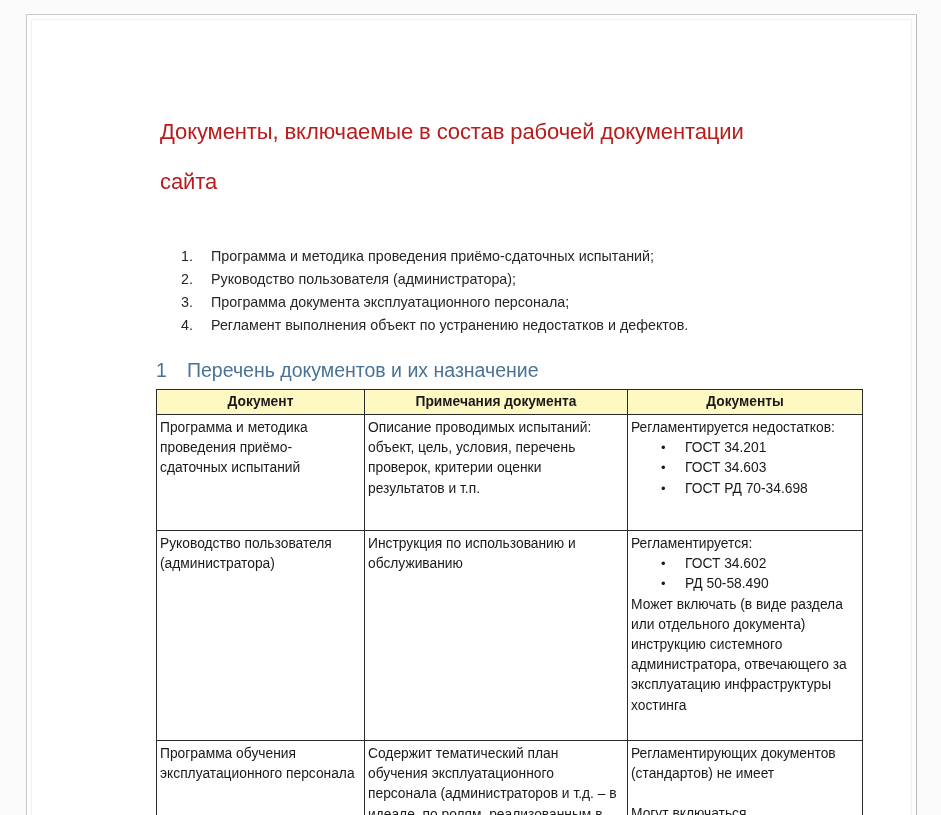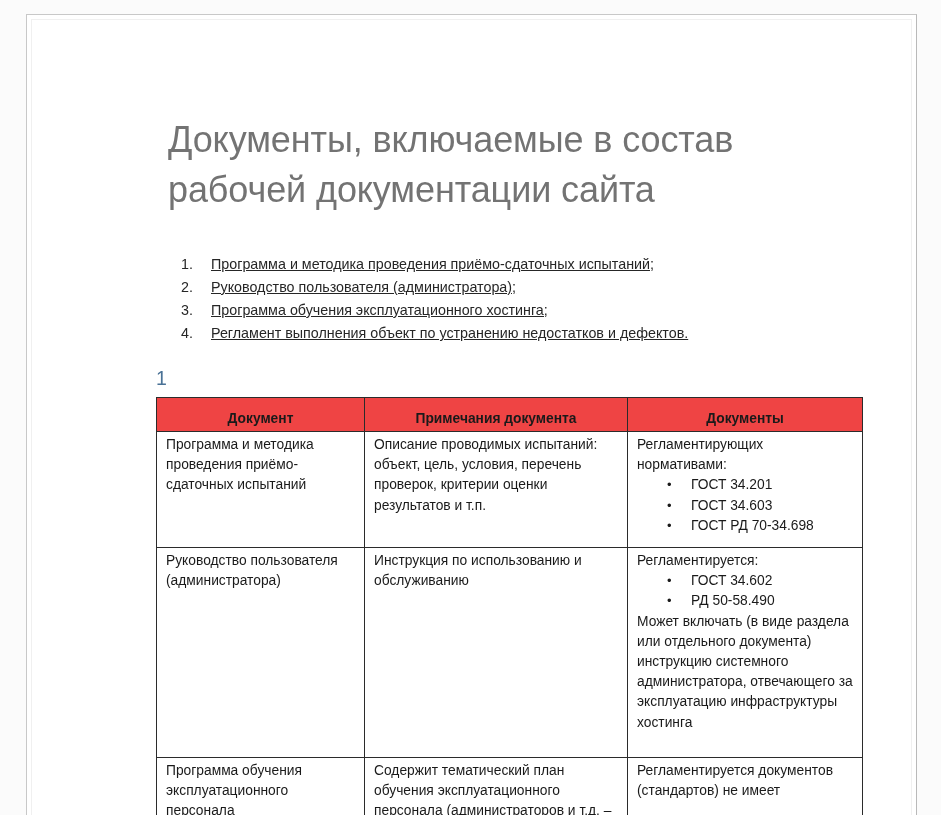--- a/index.html
+++ b/index.html
@@ -45,27 +45,27 @@
 
   .content {
     position: absolute;
     left: 129px;   
     top: 0;
     width: 706px;  
   }
 
   
   .doc-title {
-    margin: 12px;
+    margin: 4px;
     padding-top: 88px;
-    font-size: 36px;
+    font-size: 22px;
     font-weight: 400;
     line-height: 50px;
     letter-spacing: -0.1px;
-    color: #737373;
+    color: #b91c1c;
     max-width: 600px;
   }
 
   
   .intro-list {
     margin: 0;
     padding: 0;
     list-style: none;
     margin-top: 38px;
     font-size: 14.3px;
@@ -77,21 +77,20 @@
     align-items: baseline;
     padding-left: 25px;
   }
   .intro-list .num {
     width: 30px;
     flex: 0 0 30px;
     color: #262626;
   }
   .intro-list .txt {
     flex: 1 1 auto;
-    text-decoration: underline;
   }
 
   
   .section-heading {
     margin: 0;
     margin-top: 22px;
     margin-bottom: 7px;
     font-size: 19.5px;
     font-weight: 400;
     color: #4a7296;
@@ -113,29 +112,29 @@
     color: #1a1a1a;
   }
   table.doc-table col.c1 { width: 208px; }
   table.doc-table col.c2 { width: 263px; }
   table.doc-table col.c3 { width: 235px; }
 
   table.doc-table th,
   table.doc-table td {
     border: 1px solid #2b2b2b;
     vertical-align: top;
-    padding: 3px 7px 6px 9px;
+    padding: 3px 7px 6px 3px;
     box-sizing: border-box;
   }
   table.doc-table thead th {
-    background: #ef4444;
+    background: #fef9c3;
     text-align: center;
     font-weight: 700;
     font-size: 13.8px;
-    padding: 11px 4px 3px;
+    padding: 2px 4px 3px;
     line-height: 19px;
   }
 
   td .cell-p {
     margin: 0;
   }
   td .cell-p + .cell-p {
     margin-top: 20px;
   }
   td ul.bullets {
@@ -177,30 +176,31 @@
       <li>
         <span class="num">1.</span>
         <span class="txt">Программа и методика проведения приёмо-сдаточных испытаний;</span>
       </li>
       <li>
         <span class="num">2.</span>
         <span class="txt">Руководство пользователя (администратора);</span>
       </li>
       <li>
         <span class="num">3.</span>
-        <span class="txt">Программа обучения эксплуатационного хостинга;</span>
+        <span class="txt">Программа документа эксплуатационного персонала;</span>
       </li>
       <li>
         <span class="num">4.</span>
         <span class="txt">Регламент выполнения объект по устранению недостатков и дефектов.</span>
       </li>
     </ol>
 
     <h2 class="section-heading">
       <span class="sec-num">1</span>
+      <span>Перечень документов и их назначение</span>
     </h2>
 
     <table class="doc-table">
       <colgroup>
         <col class="c1">
           <col class="c2">
           <col class="c3">
       </colgroup>
       <thead>
         <tr>
@@ -212,21 +212,21 @@
       <tbody>
 
         <tr class="row-1">
           <td>
             <p class="cell-p">Программа и методика проведения приёмо-сдаточных испытаний</p>
           </td>
           <td>
             <p class="cell-p">Описание проводимых испытаний: объект, цель, условия, перечень проверок, критерии оценки результатов и т.п.</p>
           </td>
           <td>
-            <p class="cell-p">Регламентирующих нормативами:</p>
+            <p class="cell-p">Регламентируется недостатков:</p>
             <ul class="bullets">
               <li>
                 <span class="bdot">•</span>
                 <span class="btxt">ГОСТ 34.201</span>
               </li>
               <li>
                 <span class="bdot">•</span>
                 <span class="btxt">ГОСТ 34.603</span>
               </li>
               <li>
@@ -261,21 +261,21 @@
         </tr>
 
         <tr class="row-3">
           <td>
             <p class="cell-p">Программа обучения эксплуатационного персонала</p>
           </td>
           <td>
             <p class="cell-p">Содержит тематический план обучения эксплуатационного персонала (администраторов и т.д. – в идеале, по ролям, реализованным в системе, кроме</p>
           </td>
           <td>
-            <p class="cell-p">Регламентируется документов (стандартов) не имеет</p>
+            <p class="cell-p">Регламентирующих документов (стандартов) не имеет</p>
             <p class="cell-p">Могут включаться</p>
           </td>
         </tr>
 
       </tbody>
     </table>
 
   </div>
 </div>
 

